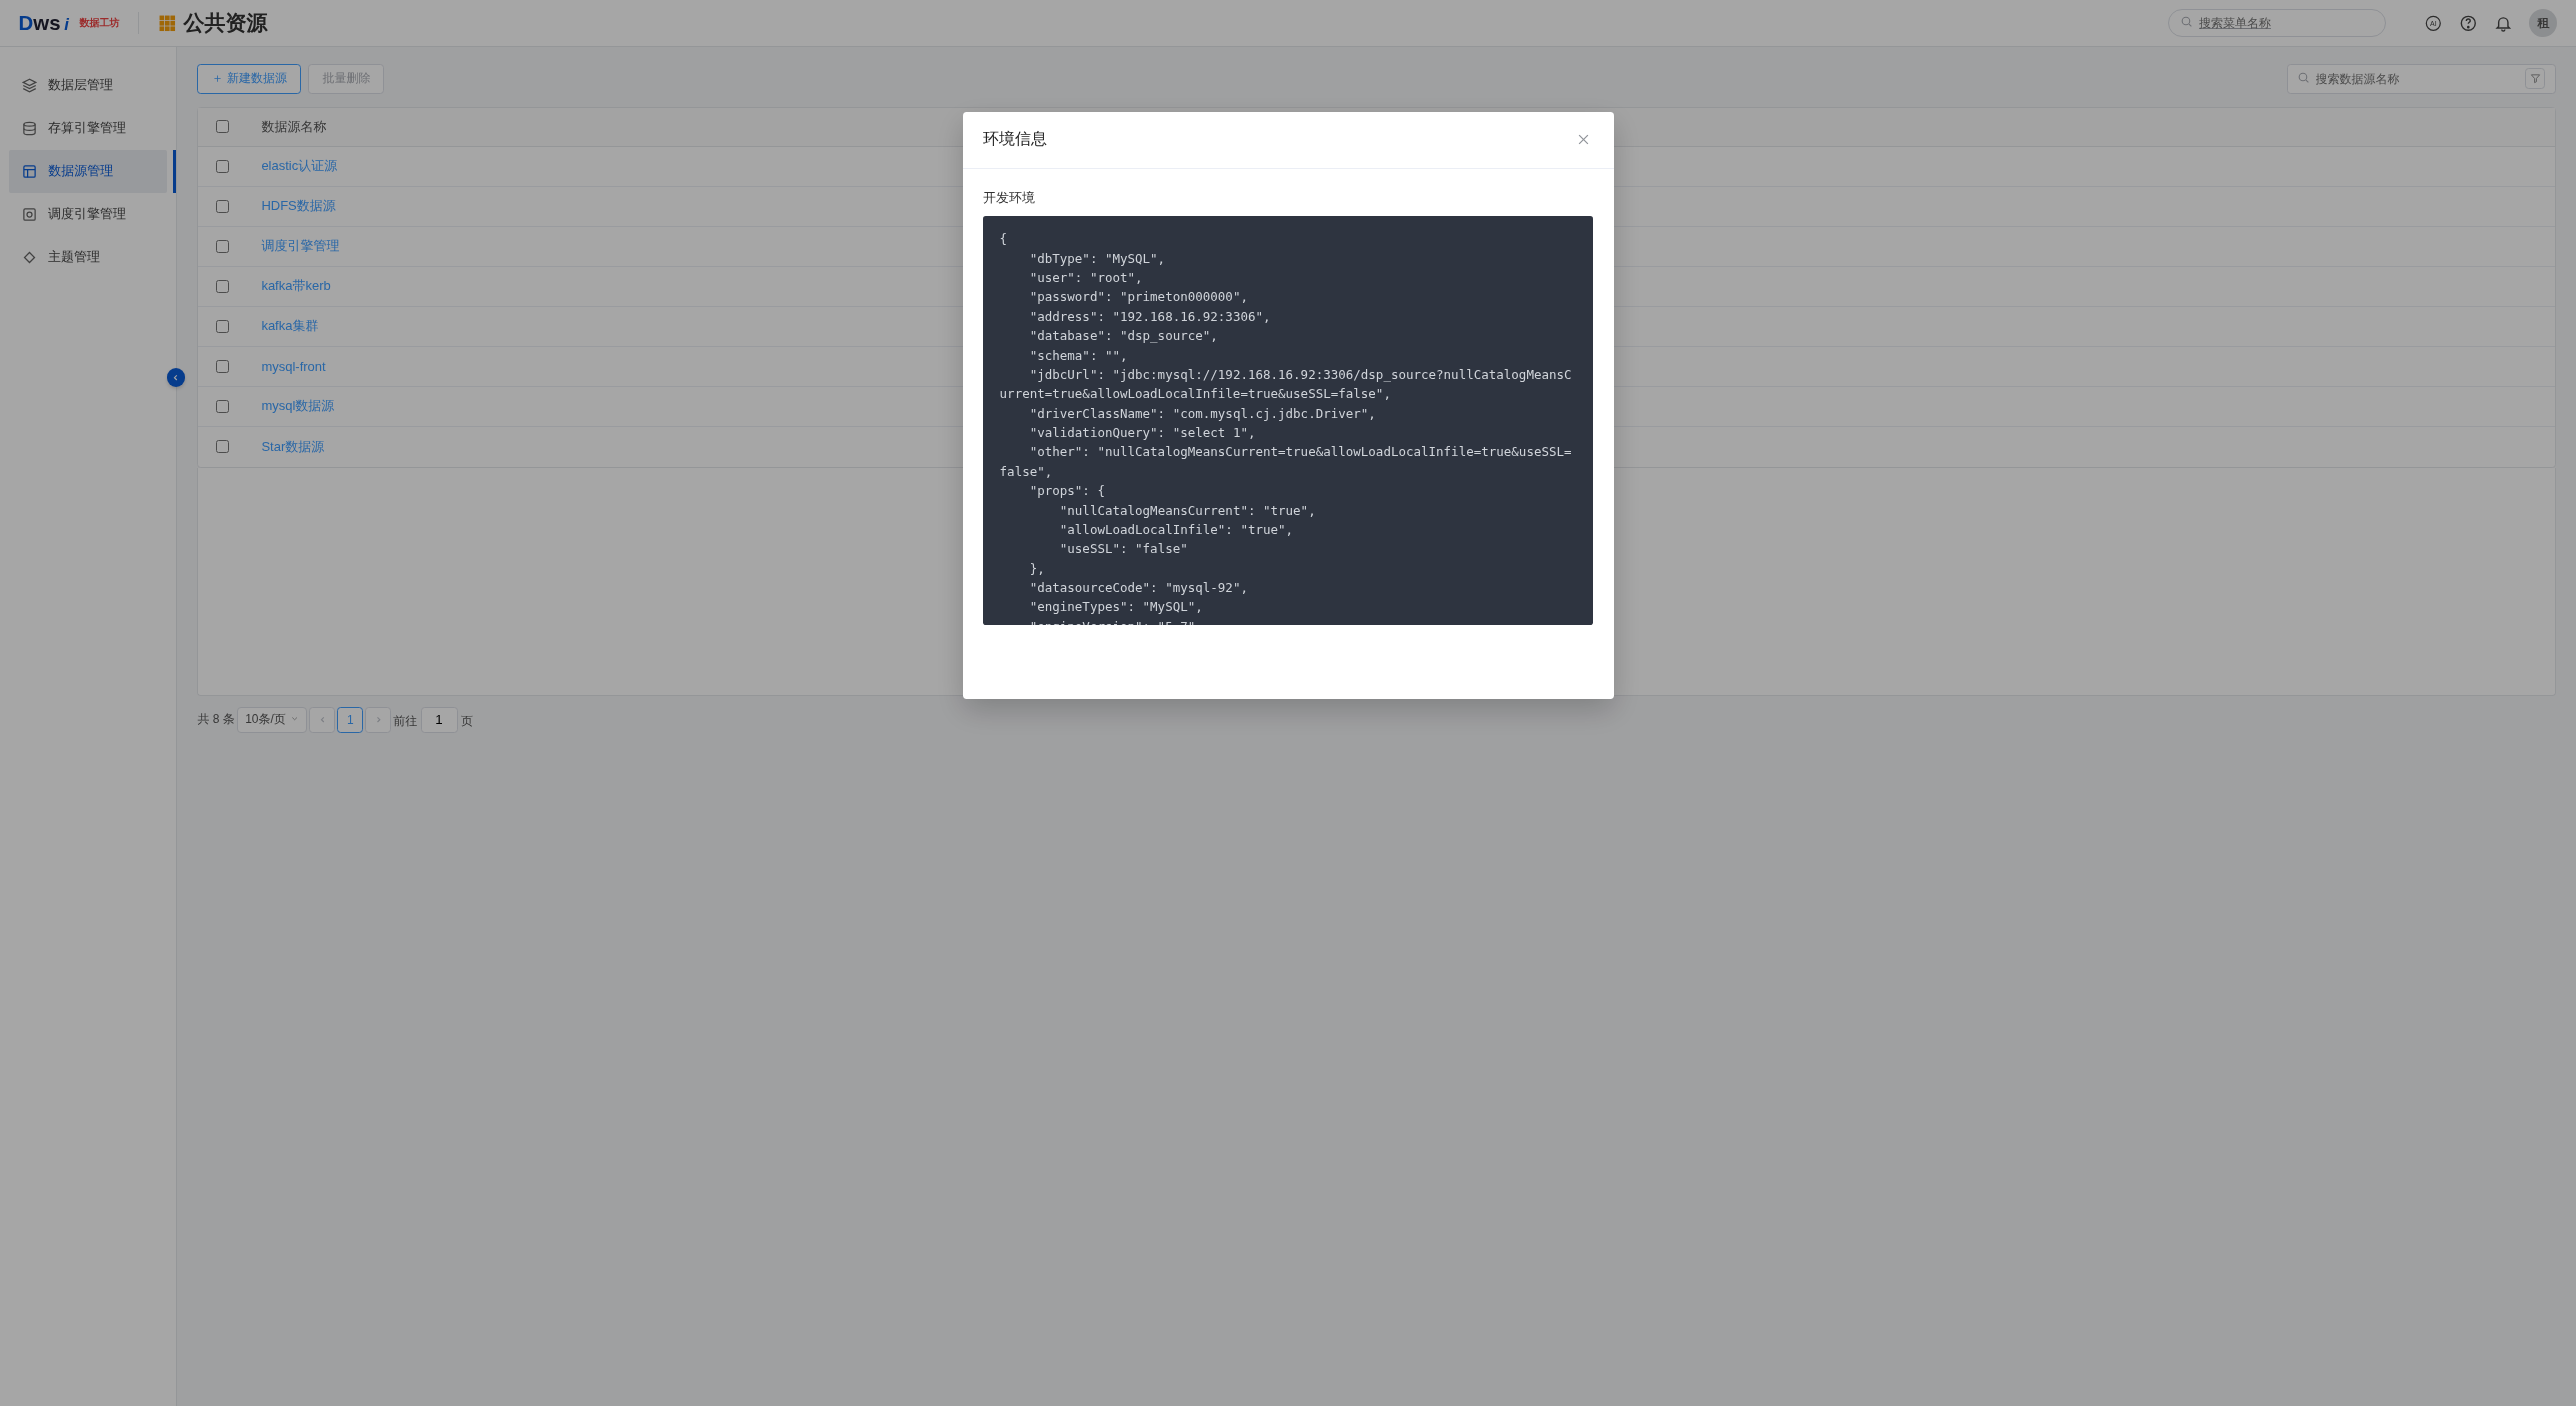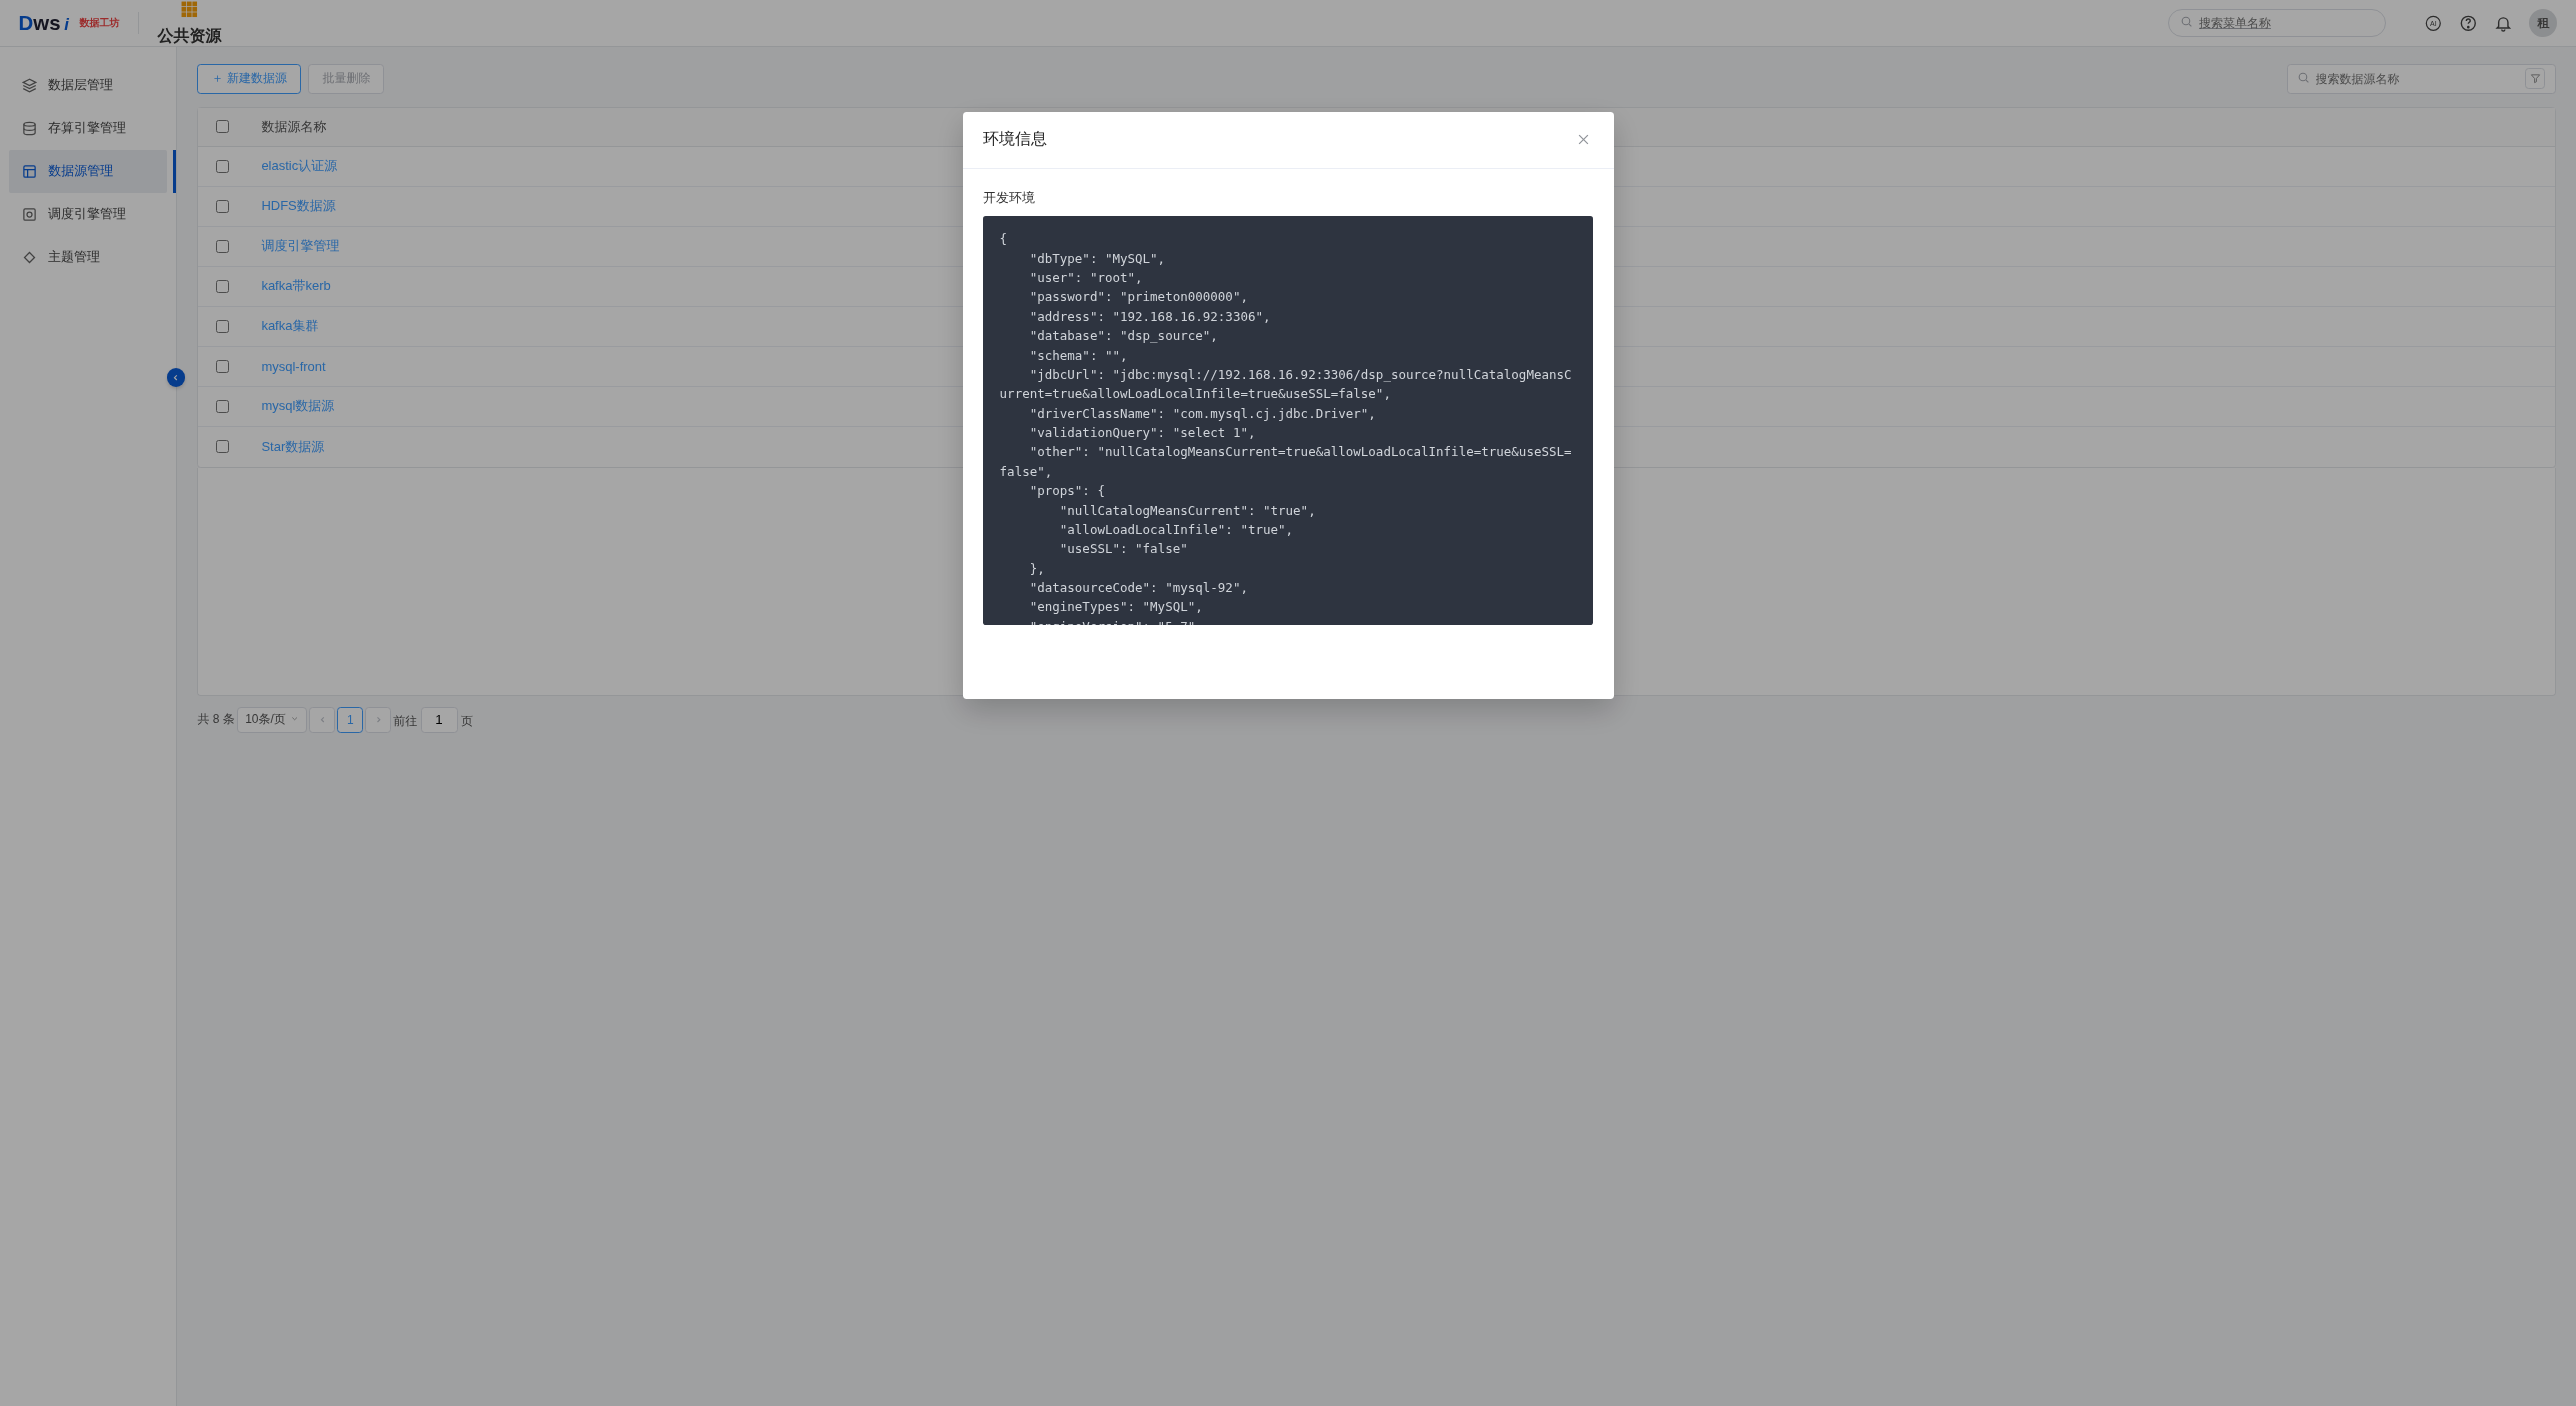--- a/index.html
+++ b/index.html
@@ -6,21 +6,21 @@
   body { background: #f5f6f8; color: #333; font-size: 13px; overflow: hidden; }
 
   
   .header { height: 47px; background: #fff; border-bottom: 0.9px solid #e4e6ea; display: flex; align-items: center; padding: 0 18.6px; gap: 18.6px; position: relative; z-index: 2; }
   .logo { display: flex; align-items: center; gap: 5.6px; font-weight: bold; font-size: 15px; }
   .logo-d { color: #0a5cd8; font-weight: 900; font-size:20.4px;}
   .logo-ws { color: #223; font-weight: 900; font-size:20.4px;}
   .logo-i { color: #0a5cd8; font-style: italic; font-weight: bold; font-size:16.7px; margin-left:3.7px;}
   .logo-sub { color: #ef4444; font-size: 10px; margin-left: 5px; }
   .header-divider { width: 0.9px; height: 22px; background: #e4e6ea; }
-  .header-title { display: flex; align-items: center; gap: 7.4px; font-size: 16px; font-weight: 600; flex-direction: column; }
+  .header-title { display: flex; align-items: center; gap: 7.4px; font-size: 21px; font-weight: 600; }
   .apps-icon { width: 18.6px; height: 18.6px; display: inline-block;}
   .header-spacer { flex: 1; }
   .header-search { width: 218px; height: 28px; border: 0.9px solid #dcdfe6; border-radius: 14px; display: flex; align-items: center; padding: 0 11px; gap: 5.6px; color: #a8abb2; background:#fff;text-decoration:underline; }
   .header-search input { border: none; outline: none; flex: 1; font-size: 12px; color:#333; background:transparent;}
   .header-icons { display: flex; align-items: center; gap: 16.7px; margin-left: 18.6px; }
   .hicon { width: 18.6px; height: 18.6px; color: #555; display:flex;align-items:center;justify-content:center;}
   .avatar { width: 28px; height: 28px; border-radius: 50%; background: #d8dadd; color: #555; display: flex; align-items: center; justify-content: center; font-size: 12px; font-weight: 600;}
 
   
   .body-wrap { display: flex; height: calc(100vh - 47px); position: relative; }

